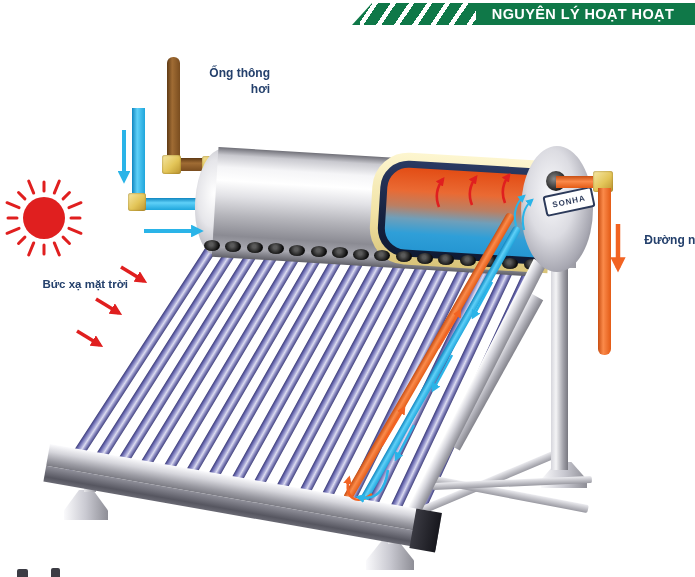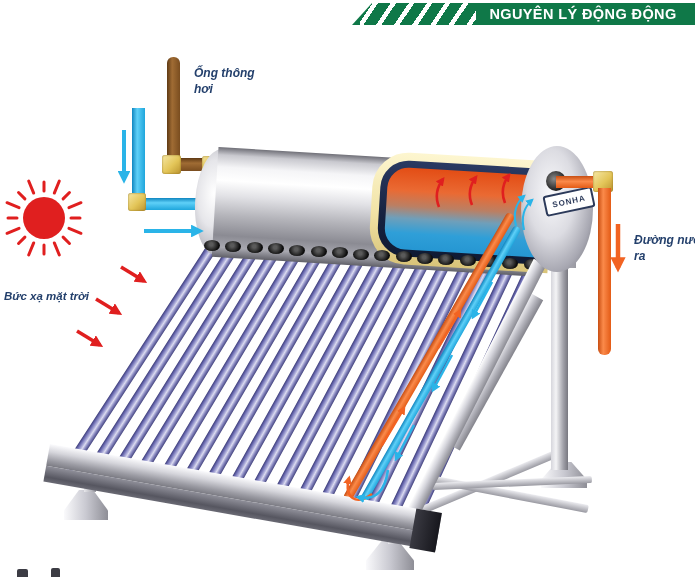--- a/index.html
+++ b/index.html
@@ -9,24 +9,24 @@
 
   
   .banner{left:352px;top:3px;width:360px;height:22px;background:var(--banner-green);
           clip-path:polygon(20px 0,100% 0,100% 100%,0 100%);z-index:5;}
   .banner-stripes{left:8px;top:0;width:116px;height:22px;
           background:repeating-linear-gradient(124deg,transparent 0 10.5px,#fff 10.5px 15px);}
   .banner-title{left:122px;top:0;width:218px;height:22px;line-height:22px;text-align:center;
           color:#fff;font-size:14.5px;font-weight:700;letter-spacing:.4px;white-space:nowrap;}
 
   
-  .lbl{color:var(--label-navy);font-weight:700;text-align:left;line-height:1.3;z-index:70;font-style:italic;}
+  .lbl{color:var(--label-navy);font-weight:700;text-align:right;line-height:1.3;z-index:70;}
   .lbl-vent{left:194px;top:66px;width:76px;font-size:12px;}
   .lbl-cold{left:36px;top:108px;width:112px;font-size:12.5px;}
-  .lbl-sun{left:4px;top:289px;width:124px;font-size:11.5px;white-space:nowrap;}
+  .lbl-sun{left:4px;top:277px;width:124px;font-size:11.5px;white-space:nowrap;}
   .lbl-hot{left:634px;top:233px;width:118px;font-size:12px;}
 
   
   .pipe-brown-v{left:167px;top:57px;width:13px;height:104px;border-radius:6px 6px 0 0;
      background:linear-gradient(90deg,#5f3a14,#a06c34 40%,#7a4d1f);z-index:10;}
   .pipe-brown-h{left:178px;top:158px;width:34px;height:13px;
      background:linear-gradient(180deg,#5f3a14,#a06c34 40%,#7a4d1f);z-index:10;}
   .brass{background:linear-gradient(135deg,#f6e8a6,#e3c558 55%,#b9922e);border-radius:3px;
      box-shadow:inset 0 0 2px #8a6a1a;z-index:11;}
   .elbow-brown{left:162px;top:155px;width:19px;height:19px;}
@@ -118,21 +118,21 @@
 
   svg.overlay{position:absolute;left:0;top:0;z-index:60;pointer-events:none;}
 </style>
 </head>
 <body>
 
 <div class="stage">
 
   <div class="abs banner">
     <div class="abs banner-stripes"></div>
-    <div class="abs banner-title">NGUYÊN LÝ ĐỘNG ĐỘNG</div>
+    <div class="abs banner-title">NGUYÊN LÝ HOẠT HOẠT</div>
   </div>
 
   <div class="abs sun-core"></div>
 
   <div class="abs post"></div>
   <div class="abs post-bracket"></div>
   <div class="abs brace"></div>
   <div class="abs xbeam x1"></div>
   <div class="abs xbeam x2"></div>
   <div class="abs xbeam x3"></div>

